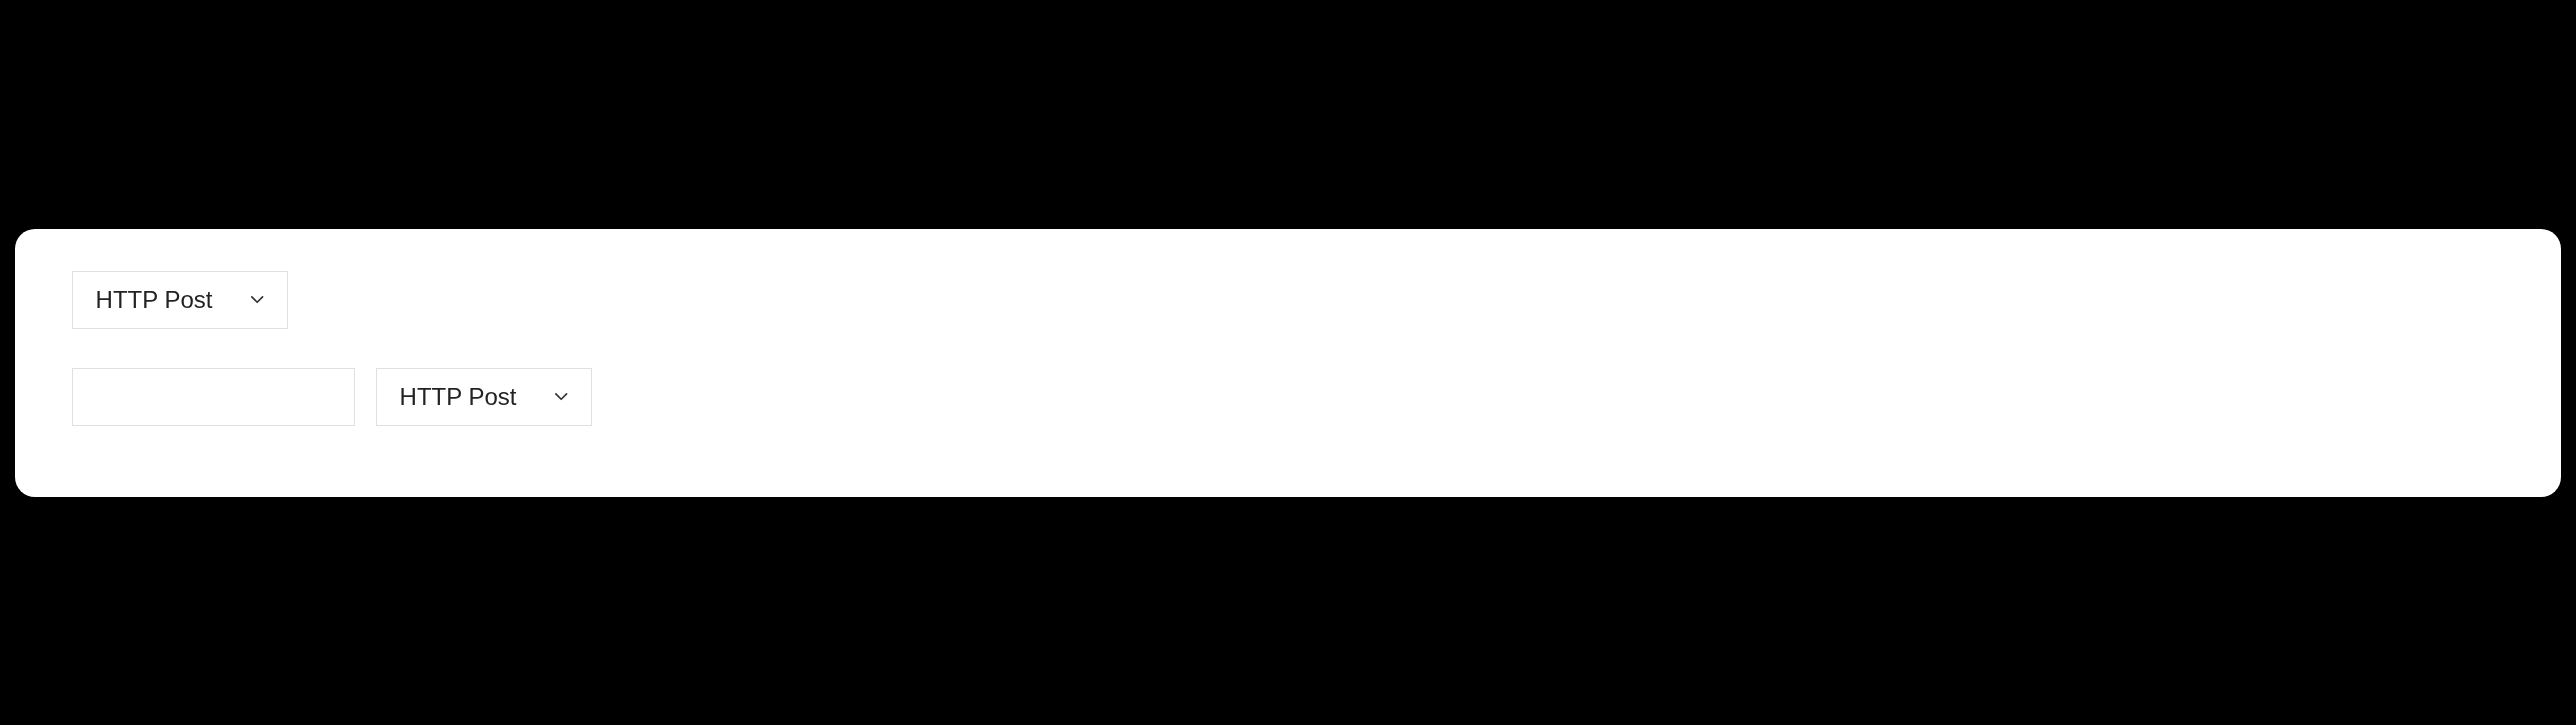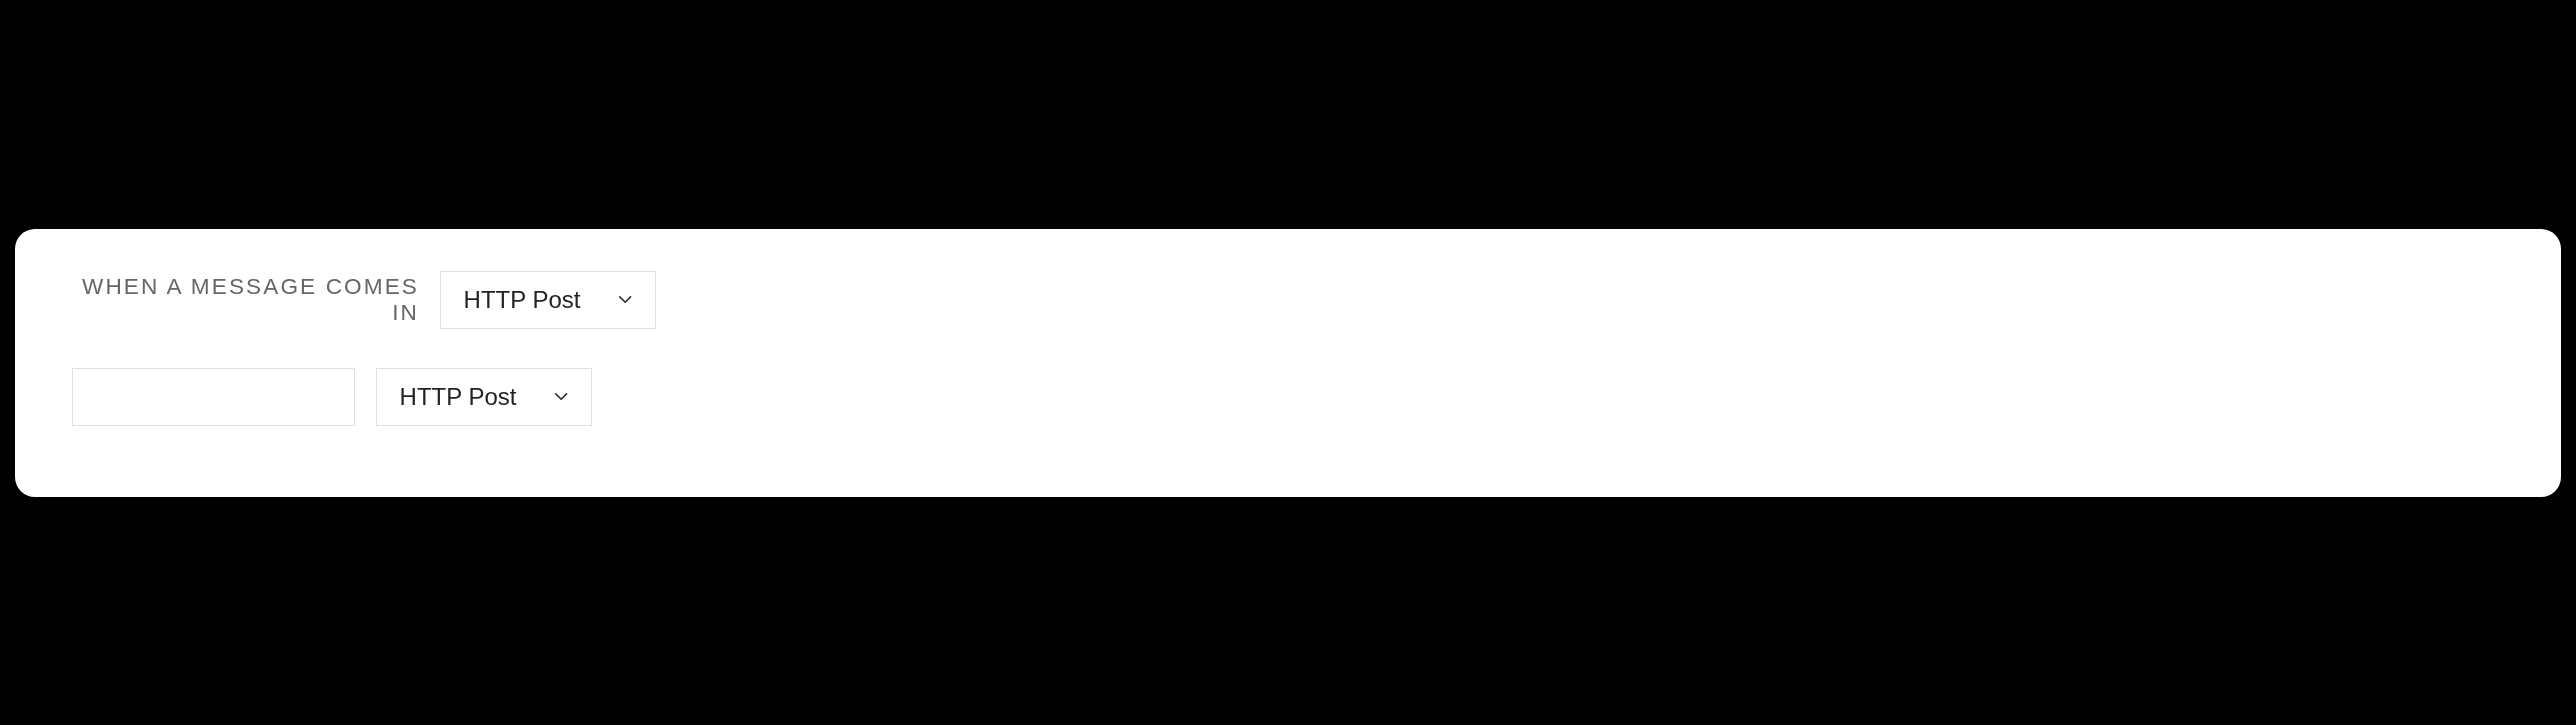--- a/index.html
+++ b/index.html
@@ -85,21 +85,20 @@
       height: 100%;
       display: block;
     }
   </style>
 </head>
 <body>
 
 <div class="card">
 
   <div class="form-row">
-    <div class="label">WHEN A MESSAGE COMES IN</div>
     <div class="select">
       <span class="select-text">HTTP Post</span>
       <span class="chevron">
         <svg viewBox="0 0 24 24" fill="none" stroke="#333" stroke-width="2.2" stroke-linecap="round" stroke-linejoin="round">
           <polyline points="5 9 12 16 19 9"></polyline>
         </svg>
       </span>
     </div>
   </div>
 

